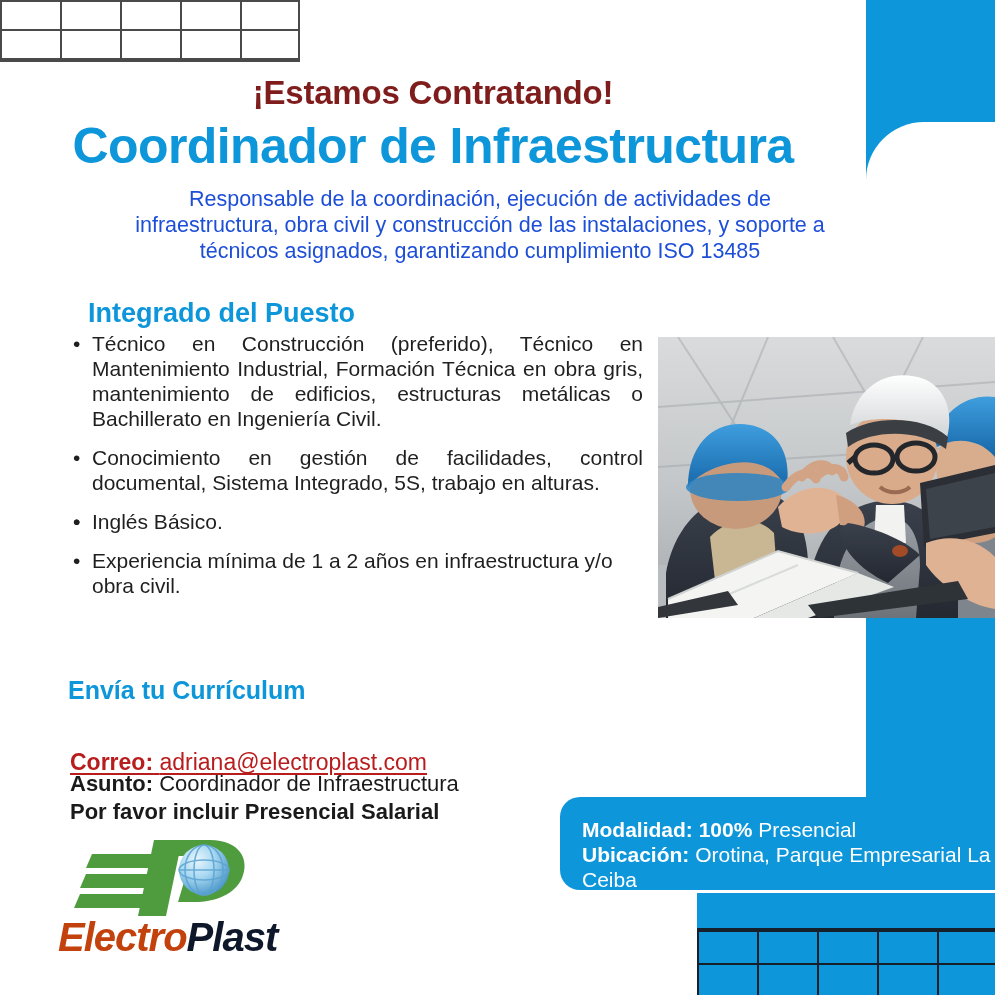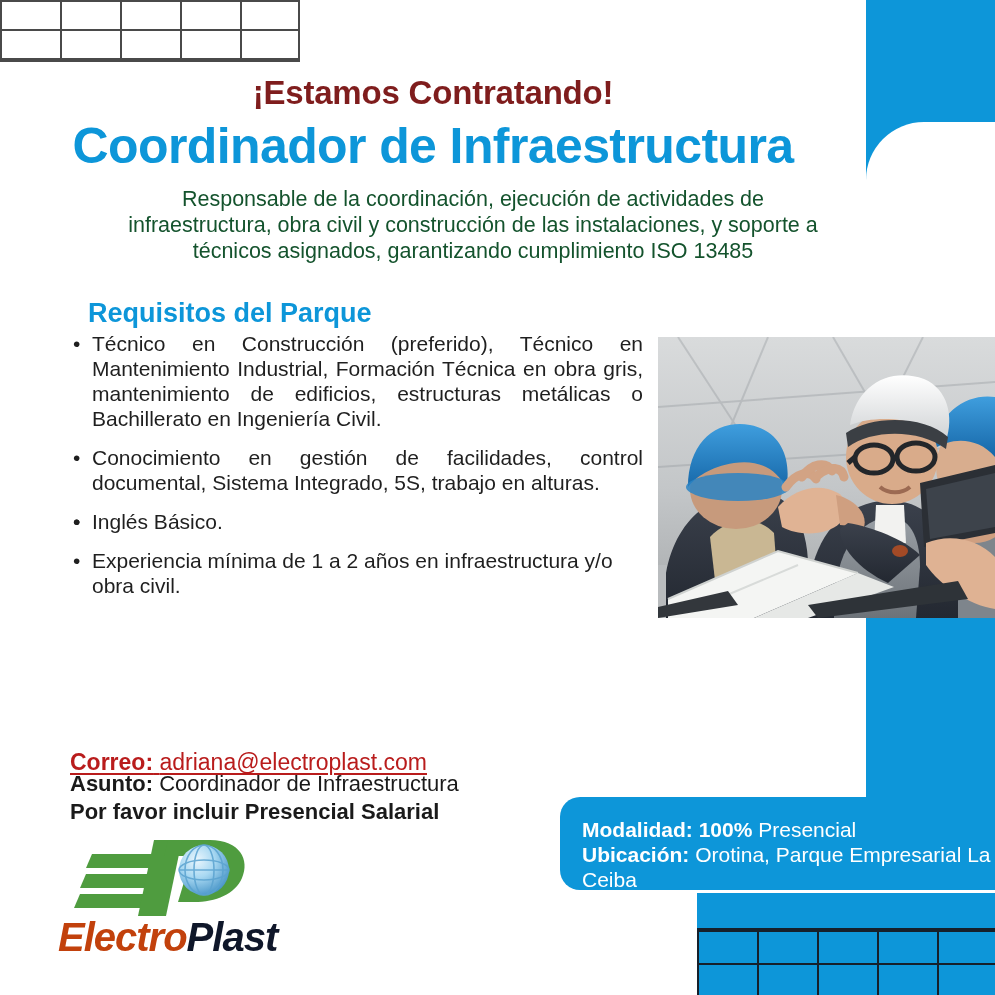--- a/index.html
+++ b/index.html
@@ -102,25 +102,25 @@
     width: 866px;
     text-align: center;
     color: #0d96d9;
     font-size: 50px;
     font-weight: bold;
     letter-spacing: -0.6px;
     white-space: nowrap;
   }
   .job-desc {
     position: absolute;
-    left: 113px;
+    left: 120px;
     top: 186px;
     width: 720px;
     text-align: center;
-    color: #14532d;
+    color: #1d4ed8;
     font-size: 21.5px;
     line-height: 26px;
   }
 
   
   .req-heading {
     position: absolute;
     left: 88px;
     top: 298px;
     color: #0d96d9;
@@ -251,21 +251,21 @@
   <div class="blue-mid"></div>
 
   <div class="grid-top"></div>
   <div class="grid-bottom-panel"></div>
   <div class="grid-bottom"></div>
 
   <div class="hiring-kicker">¡Estamos Contratando!</div>
   <div class="job-title">Coordinador de Infraestructura</div>
   <div class="job-desc">Responsable de la coordinación, ejecución de actividades de infraestructura, obra civil y construcción de las instalaciones, y soporte a técnicos asignados, garantizando cumplimiento ISO 13485</div>
 
-  <div class="req-heading">Requisitos del Parque</div>
+  <div class="req-heading">Integrado del Puesto</div>
   <ul class="req-list">
     <li class="req-item">
       <span class="dot">•</span>
       <span>Técnico en Construcción (preferido), Técnico en Mantenimiento Industrial, Formación Técnica en obra gris, mantenimiento de edificios, estructuras metálicas o Bachillerato en Ingeniería Civil.</span>
     </li>
     <li class="req-item">
       <span class="dot">•</span>
       <span>Conocimiento en gestión de facilidades, control documental, Sistema Integrado, 5S, trabajo en alturas.</span>
     </li>
     <li class="req-item nojustify">
@@ -367,20 +367,21 @@
         <path d="M10 262 L120 214 L200 236" fill="none" stroke="#cfd2d0" stroke-width="2"></path>
         <path d="M96 281 L200 236 L236 250 L150 281 Z" fill="#e6e8e6"></path>
         <path d="M36 272 L140 228" stroke="#d8dbd9" stroke-width="2" fill="none"></path>
       </g>
 
       <path d="M0 270 L70 254 L80 268 L0 281 Z" fill="#33373c"></path>
       <path d="M150 268 L300 244 L310 262 L160 281 Z" fill="#2e3338"></path>
     </svg>
   </div>
 
+  <div class="cv-heading">Envía tu Currículum</div>
   <div class="cv-correo">
     <span class="lbl">Correo:</span>
     <span>adriana@electroplast.com</span>
   </div>
   <div class="cv-asunto">
     <span class="lbl">Asunto:</span>
     <span>Coordinador de Infraestructura</span>
     <span class="cv-nota">Por favor incluir Presencial Salarial</span>
   </div>
 

